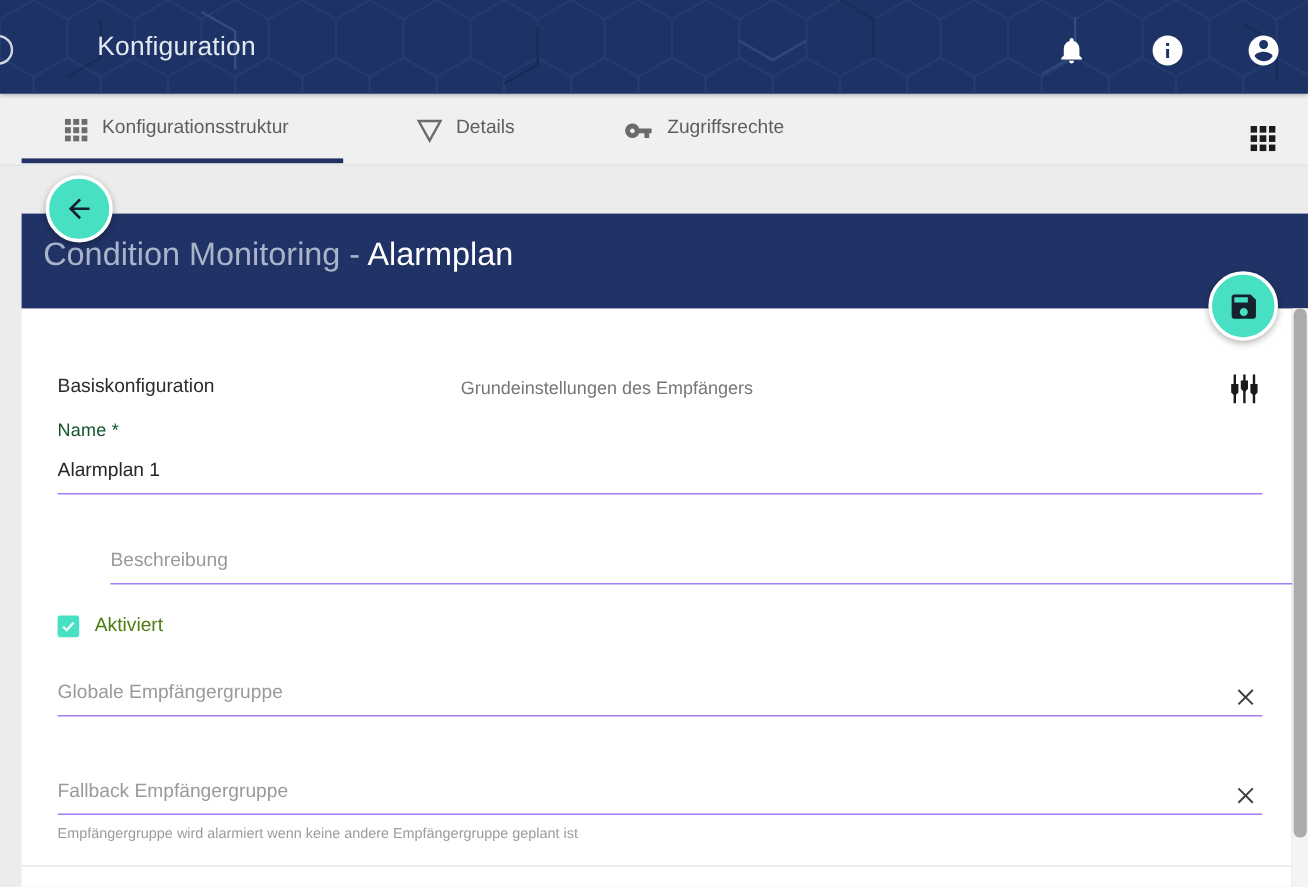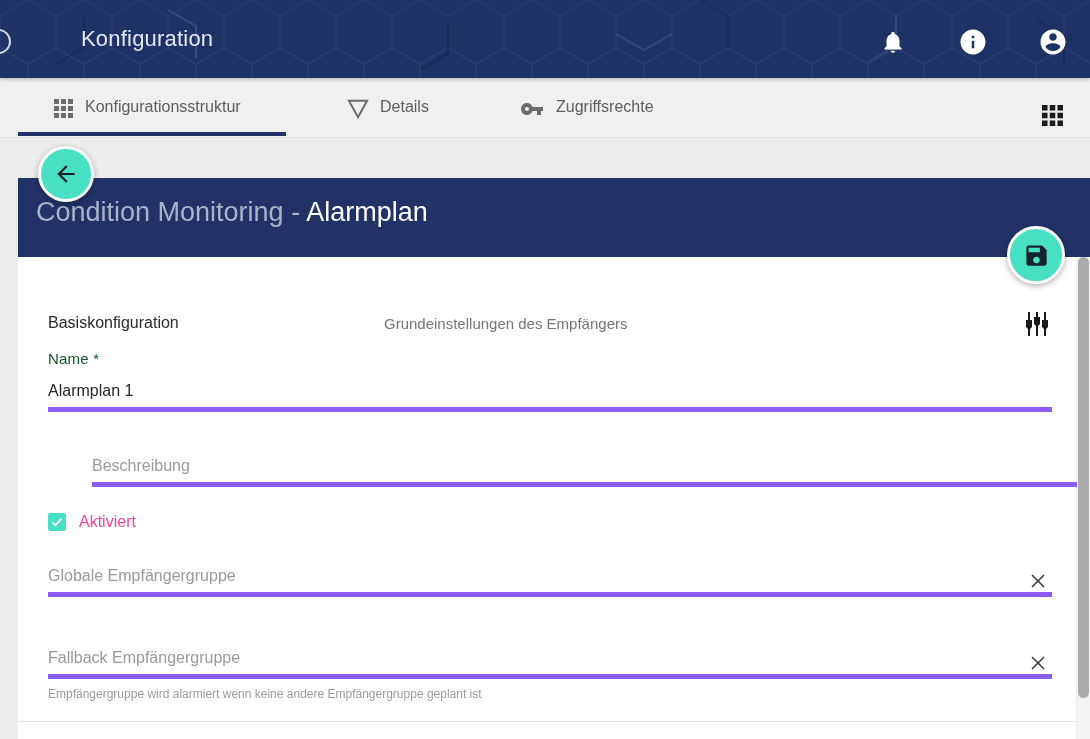--- a/index.html
+++ b/index.html
@@ -33,33 +33,33 @@
   .header-title .emph { color:#ffffff; }
 
   
   .card { position:absolute; left:18px; top:257px; width:1058px; height:482px; background:#ffffff; z-index:7; }
   .section-title { position:absolute; left:30px; top:57px; font-size:16px; color:#2b2b2b; }
   .section-subtitle { position:absolute; left:366px; top:58px; font-size:15px; color:#767676; }
   .tune-btn { position:absolute; left:1006px; top:54px; width:26px; height:26px; cursor:pointer; }
 
   .field-label { position:absolute; left:30px; top:93px; font-size:15px; color:#14532d; letter-spacing:.2px; }
   input.line-input { position:absolute; left:30px; width:1004px; height:32px; border:none; outline:none; background:transparent;
-                     border-bottom:5px solid #8b5cf6; font-family:"Liberation Sans",sans-serif; font-size:16px; color:#262626; padding:0 24px 6px 0; }
+                     border-bottom:1px solid #8b5cf6; font-family:"Liberation Sans",sans-serif; font-size:16px; color:#262626; padding:0 24px 6px 0; }
   input.line-input::placeholder { color:#9a9a9a; opacity:1; }
   .input-name { top:123px; }
   .input-desc { top:198px;margin-left:44px; }
   .input-global { top:308px; }
   .input-fallback { top:390px; }
 
   .checkbox-row { position:absolute; left:30px; top:252px; height:26px; display:flex; align-items:center; cursor:pointer; }
   .checkbox { width:18px; height:18px; border:2px solid #9a9a9a; border-radius:2px; display:flex; align-items:center; justify-content:center; }
   .checkbox .check { display:none; }
   .checkbox.checked { background:#47e0c2; border-color:#47e0c2; }
   .checkbox.checked .check { display:block; }
-  .checkbox-label { margin-left:13px; font-size:16px; color:#ec4899; }
+  .checkbox-label { margin-left:13px; font-size:16px; color:#4d7c0f; }
 
   .clear-btn { position:absolute; left:1011px; width:18px; height:18px; cursor:pointer; }
   .clear-global { top:315px; }
   .clear-fallback { top:397px; }
 
   .hint { position:absolute; left:30px; font-size:12px; color:#9b9b9b; }
   .hint-global { top:348px; }
   .hint-fallback { top:430px; }
 
   .divider { position:absolute; left:0; top:464px; width:100%; height:1px; background:#e4e4e4; }

